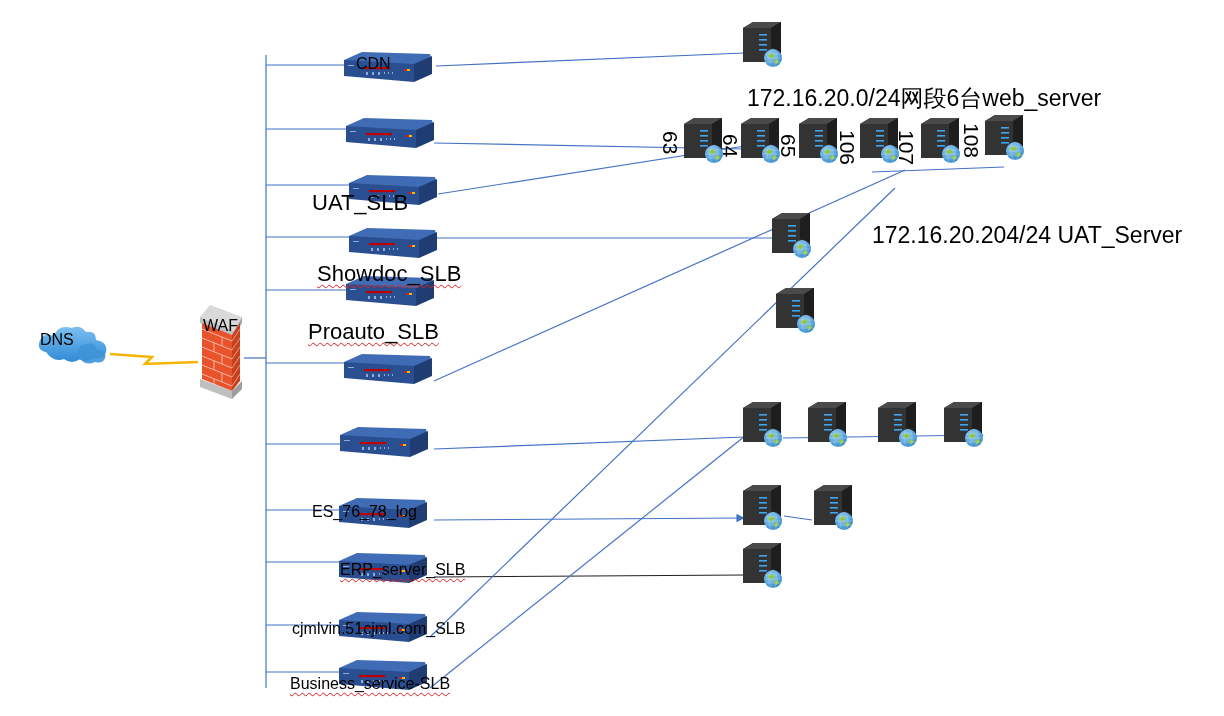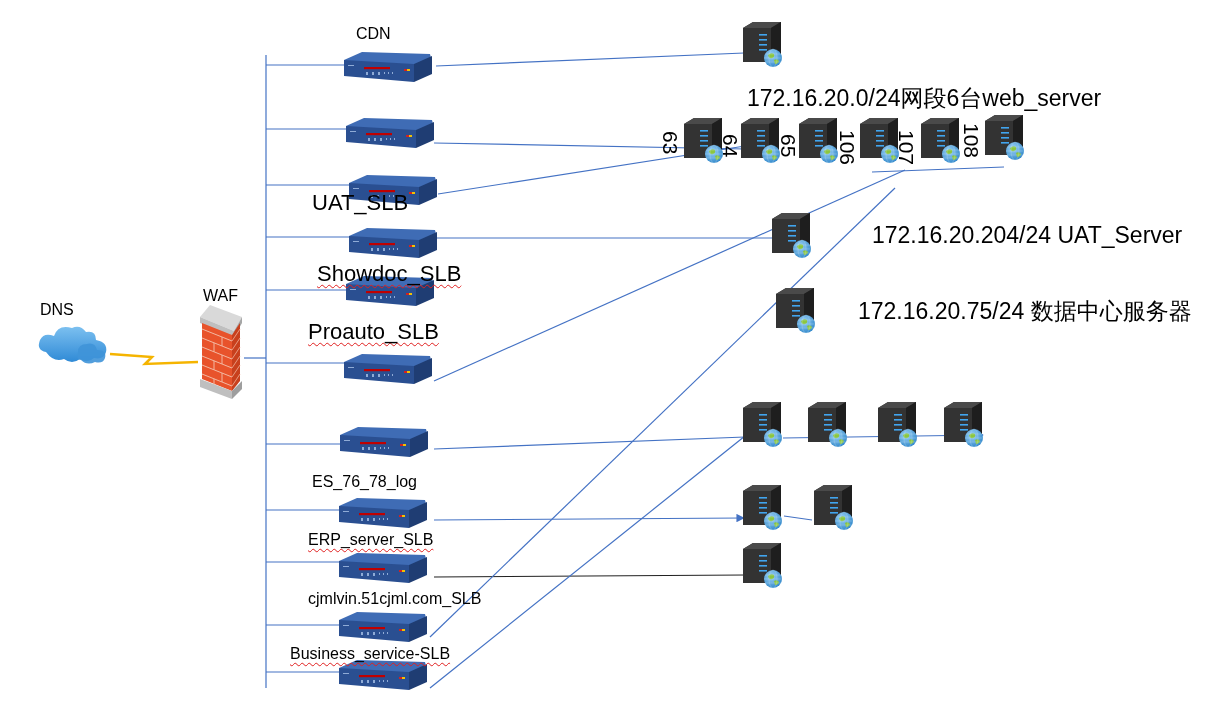--- a/index.html
+++ b/index.html
@@ -1,20 +1,20 @@
 <!DOCTYPE html>
 <html><head>
 <meta charset="utf-8">
 <style>
   html, body { margin:0; padding:0; background:#ffffff; }
   body { width:1224px; height:716px; position:relative; overflow:hidden;
          font-family:"Liberation Sans", "DejaVu Sans", sans-serif; color:#000; }
   #stage { position:absolute; left:0; top:0; width:1224px; height:716px; }
   .lbl { position:absolute; white-space:nowrap; color:#000; line-height:1; }
-  .lbl.sm { font-size:16px; }
+  .lbl.sm { font-size:16px;margin-top:30px; }
   .lbl.md { font-size:22px; }
   .lbl.lg { font-size:23px;margin-left:36px; }
   .squig { text-decoration: underline wavy #e02020; text-decoration-thickness:1px; text-underline-offset:3px; }
   .rot { position:absolute; font-size:21px; transform:rotate(90deg); transform-origin:left top; white-space:nowrap; line-height:1; }
 </style>
 </head>
 <body>
 
 <div id="stage">
   <svg id="canvas" width="1224" height="716" viewBox="0 0 1224 716" xmlns="http://www.w3.org/2000/svg" style="position:absolute;left:0;top:0">
@@ -218,27 +218,26 @@
   </svg>
 
   <div class="lbl sm" style="left:40px;top:302px">DNS</div>
   <div class="lbl sm" style="left:203px;top:288px">WAF</div>
 
   <div class="lbl sm" style="left:356px;top:26px">CDN</div>
   <div class="lbl md" style="left:312px;top:192px">UAT_SLB</div>
   <div class="lbl md" style="left:317px;top:263px"><span class="squig">Showdoc_SLB</span></div>
   <div class="lbl md" style="left:308px;top:321px"><span class="squig">Proauto_SLB</span></div>
   <div class="lbl sm" style="left:312px;top:474px">ES_76_78_log</div>
-  <div class="lbl sm" style="left:308px;top:532px"><span class="squig">ERP_server_SLB</span></div>
-  <div class="lbl sm" style="left:308px;top:591px">cjmlvin.51cjml.com_SLB</div>
+  <div class="lbl sm" style="left:340px;top:532px"><span class="squig">ERP_server_SLB</span></div>
+  <div class="lbl sm" style="left:292px;top:591px">cjmlvin.51cjml.com_SLB</div>
   <div class="lbl sm" style="left:290px;top:646px"><span class="squig">Business_service-SLB</span></div>
 
   <div class="lbl lg" style="left:711px;top:87px">172.16.20.0/24网段6台web_server</div>
   <div class="lbl lg" style="left:836px;top:224px">172.16.20.204/24 UAT_Server</div>
-  <div class="lbl lg" style="left:822px;top:300px">172.16.20.75/24 数据中心服务器</div>
 
   <div class="rot" style="left:681px;top:131px">63</div>
   <div class="rot" style="left:741px;top:134px">64</div>
   <div class="rot" style="left:799px;top:134px">65</div>
   <div class="rot" style="left:858px;top:130px">106</div>
   <div class="rot" style="left:917px;top:130px">107</div>
   <div class="rot" style="left:982px;top:123px">108</div>
 </div>
 
 </body></html>

